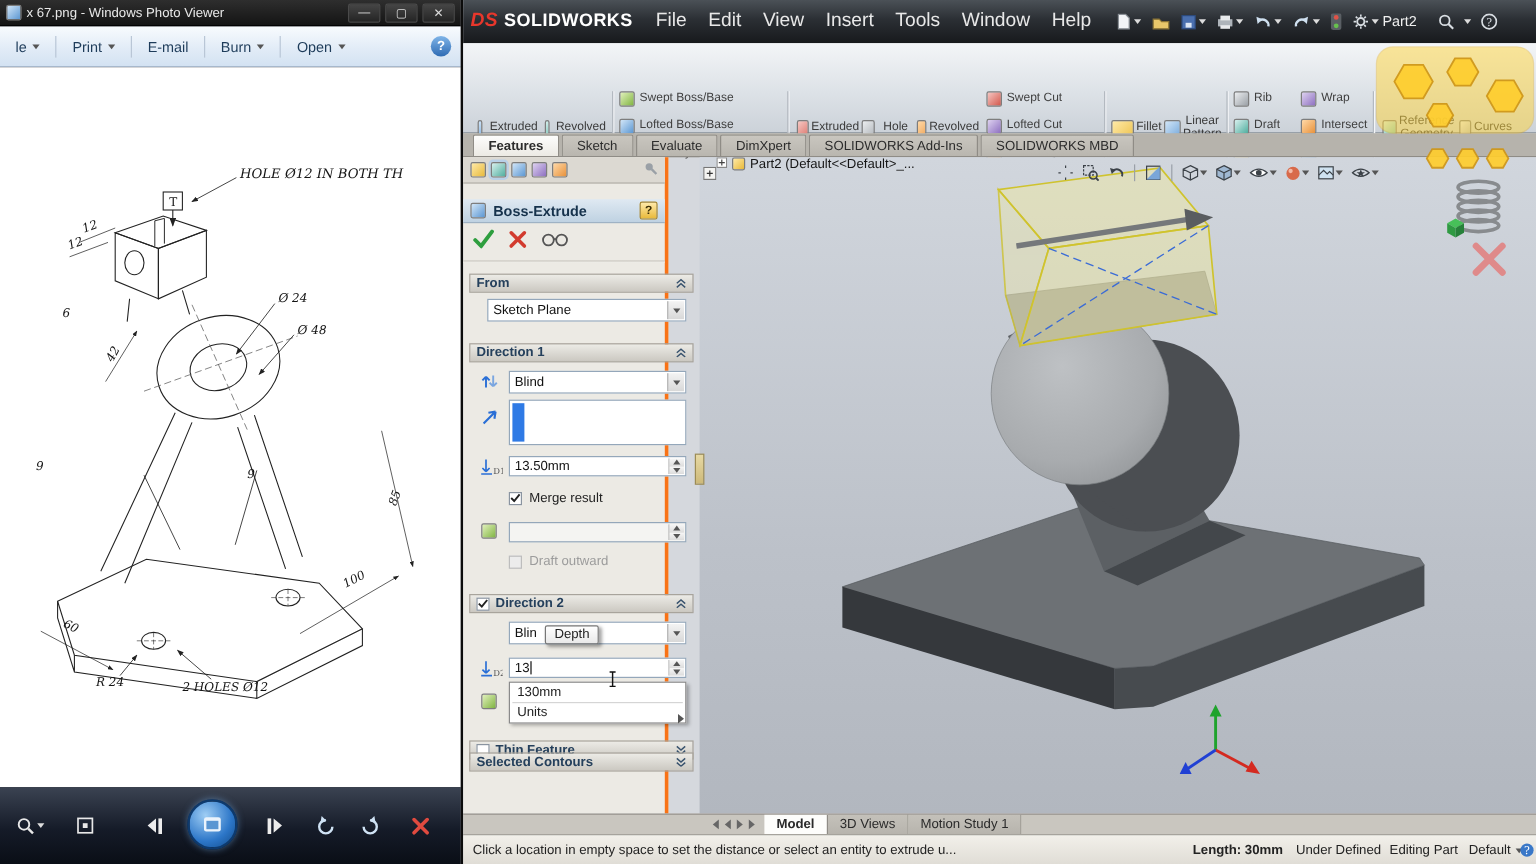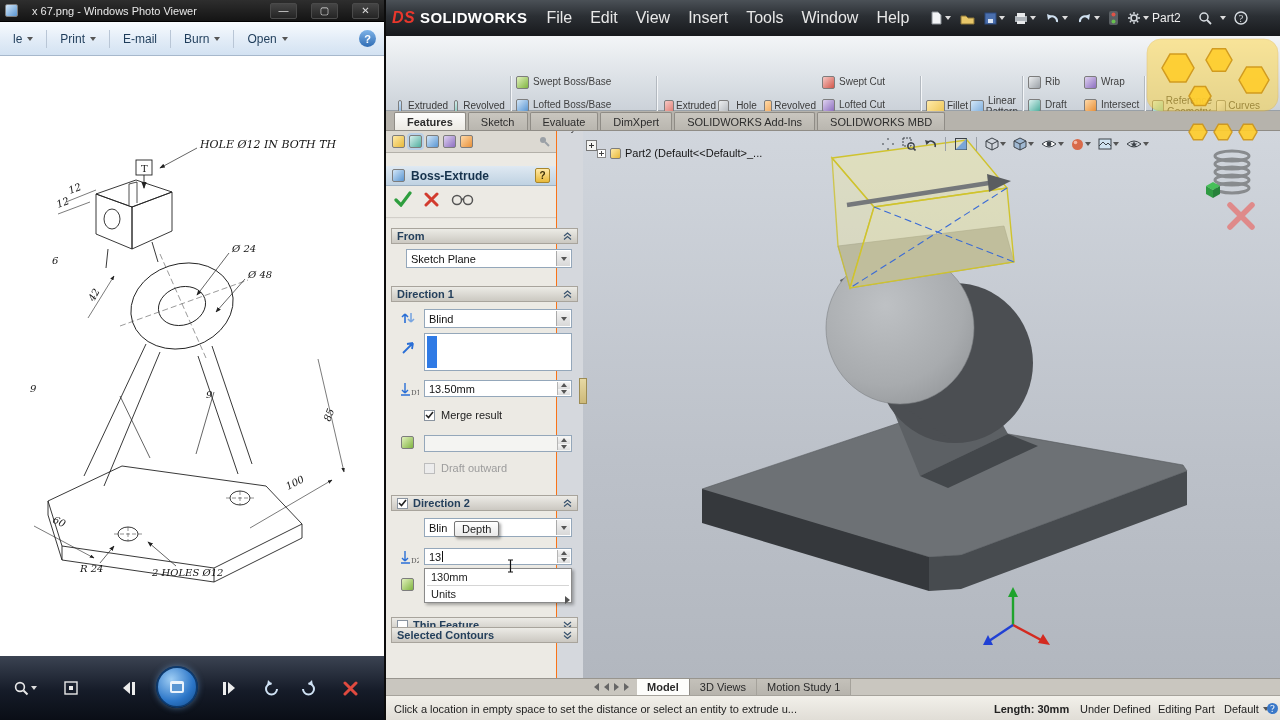--- a/index.html
+++ b/index.html
@@ -19,21 +19,21 @@
   .ch-blue{background:linear-gradient(135deg,#d2e6f8,#5a96d2)}
   .ch-teal{background:linear-gradient(135deg,#d8f0ee,#4fae9e)}
   .ch-yellow{background:linear-gradient(135deg,#ffeaa8,#e8b93a)}
   .ch-orange{background:linear-gradient(135deg,#ffd9a8,#e8913a)}
   .ch-gray{background:linear-gradient(135deg,#eceef0,#9aa0a6)}
   .ch-red{background:linear-gradient(135deg,#f6c8c4,#d2574b)}
   .ch-purple{background:linear-gradient(135deg,#ded2f0,#8d6fc0)}
 
   
   #photo-viewer{position:absolute;left:0;top:0;width:384px;height:720px;background:#0b0e13}
-  .pv-titlebar{position:absolute;left:0;top:0;right:0;height:22px;display:flex;align-items:center;gap:14px;
+  .pv-titlebar{position:absolute;left:0;top:0;right:0;height:22px;display:flex;align-items:center;gap:4px;
     padding:0 5px;background:linear-gradient(#2e2e2e,#141414);color:#e8e8e8;font-size:11px;border-bottom:1px solid #000}
   .pv-title{flex:1;white-space:nowrap;overflow:hidden}
   .pv-winbtn{width:27px;height:16px;display:flex;align-items:center;justify-content:center;color:#ddd;font-size:10px;
     border:1px solid #4a4a4a;background:linear-gradient(#454545,#242424);border-radius:2px}
   .pv-menubar{position:absolute;left:0;top:22px;right:0;height:34px;display:flex;align-items:center;gap:2px;padding:0 4px;
     background:linear-gradient(#f8fbfe,#e2ecf7 55%,#d3e2f2);border-bottom:1px solid #a7b8cc;font-size:12px;color:#1e3c5a}
   .pv-menu-item{display:flex;align-items:center;gap:5px;padding:5px 9px;border-radius:3px}
   .pv-sep{width:1px;height:18px;background:#b9c6d6;margin:0 2px}
   .pv-canvas{position:absolute;left:0;top:56px;width:384px;height:600px;background:#fff}
   .pv-controls{position:absolute;left:0;top:656px;right:0;bottom:0;background:linear-gradient(#3b4352,#151b28 55%,#0a0e16)}
@@ -54,21 +54,21 @@
   .rsep{position:absolute;top:40px;height:64px;width:1px;background:#b3b9c0;box-shadow:1px 0 0 #f4f6f8}
   .rbtn{position:absolute;top:39px;height:70px;text-align:center;font-size:10px;line-height:11px;color:#3a3a3a;
     display:flex;align-items:center;gap:2px;padding-top:2px}
   .rsmall{position:absolute;height:20px;display:flex;gap:4px;font-size:10px;color:#3f3f3f;white-space:nowrap}
   .sw-tabrow{position:absolute;left:0;top:111px;right:0;height:20px;background:#b6b3ac;border-bottom:1px solid #8f8c86;
     display:flex;align-items:flex-end;padding-left:8px;font-size:11px;color:#2c2c2c}
   .sw-tab{padding:3px 12px 2px;border:1px solid #8f8c86;border-bottom:none;background:linear-gradient(#c9c6bf,#b9b6af);margin-right:2px;border-radius:2px 2px 0 0}
   .sw-tab.active{background:linear-gradient(#fdfdfc,#eceae4);font-weight:bold}
 
   
-  .sw-panel{position:absolute;left:0;top:131px;width:171px;height:547px;background:#eceae4;border-right:1px solid #f97316;font-size:11px;color:#222}
+  .sw-panel{position:absolute;left:0;top:131px;width:171px;height:547px;background:#eceae4;border-right:3px solid #f97316;font-size:11px;color:#222}
   .pm-tabs{position:absolute;left:0;top:0;width:100%;height:22px;background:#dcd9d2;border-bottom:1px solid #b3b0a9;
     display:flex;align-items:center;gap:4px;padding:0 6px}
   .pmhdr{position:absolute;left:5px;width:187px;height:16px;display:flex;align-items:center;gap:5px;padding:0 5px;
     background:linear-gradient(#ecebe6,#cbc8c1);border:1px solid #a8a49c;font-size:11px;font-weight:bold;color:#25405c}
   .pmhdr .rt{margin-left:auto;display:flex;align-items:center}
   .field{position:absolute;background:#fff;border:1px solid #94a7ba;font-size:11px;color:#111;display:flex;align-items:center;padding-left:4px}
   .cbtn{position:absolute;right:1px;top:1px;bottom:1px;width:14px;display:flex;align-items:center;justify-content:center;
     background:linear-gradient(#f3f3f3,#d8d8d8);border-left:1px solid #aaa}
   .spin{position:absolute;right:1px;top:1px;bottom:1px;width:13px;display:flex;flex-direction:column;border-left:1px solid #b5b5b5}
   .spin span{flex:1;display:flex;align-items:center;justify-content:center;background:linear-gradient(#f6f6f6,#dcdcdc)}
@@ -80,21 +80,21 @@
   .suggest{position:absolute;z-index:30;background:#fff;border:1px solid #8a8a8a;box-shadow:2px 2px 3px rgba(0,0,0,.3);font-size:11px}
   .suggest .row{height:16px;display:flex;align-items:center;padding:0 6px;color:#222}
   .suggest .div{height:1px;background:#d5d5d5;margin:0 2px}
 
   
   .sw-viewport{position:absolute;left:197px;top:131px;right:0;height:547px;overflow:hidden;
     background:linear-gradient(180deg,#d1d6dd,#bcc1c9 60%,#b2b7bf)}
   .hud{position:absolute;left:296px;top:5px;display:flex;align-items:center;gap:3px}
   .hud-btn{display:flex;align-items:center;gap:1px;padding:1px 2px;border-radius:2px}
   .hud-sep{width:1px;height:14px;background:#9aa0a8;margin:0 3px}
-  .crumb{position:absolute;left:14px;top:16px;display:flex;align-items:center;gap:4px;font-size:11px;color:#161616;white-space:nowrap}
+  .crumb{position:absolute;left:14px;top:0;display:flex;gap:4px;font-size:11px;color:#161616;white-space:nowrap}
   .splitter{position:absolute;left:193px;top:378px;width:8px;height:26px;background:linear-gradient(#e7d9a4,#cdb979);border:1px solid #9d8c54;z-index:20}
 
   
   .sw-modeltabs{position:absolute;left:0;top:678px;right:0;height:17px;background:#c9c6bf;border-top:1px solid #98958e;
     display:flex;align-items:stretch;font-size:11px;color:#2a2a2a}
   .mtab{display:flex;align-items:center;padding:0 10px;border-right:1px solid #a5a29b;background:linear-gradient(#c4c1ba,#b7b4ad)}
   .mtab.active{background:#fdfdfb;font-weight:bold;border-right:1px solid #8f8c86}
   .mnav{display:flex;align-items:center;gap:5px;padding:0 8px;color:#555}
   .sw-status{position:absolute;left:0;top:695px;right:0;height:25px;background:linear-gradient(#f2f0ea,#e0ddd6);
     border-top:1px solid #a6a39c;font-size:11px;color:#222}

